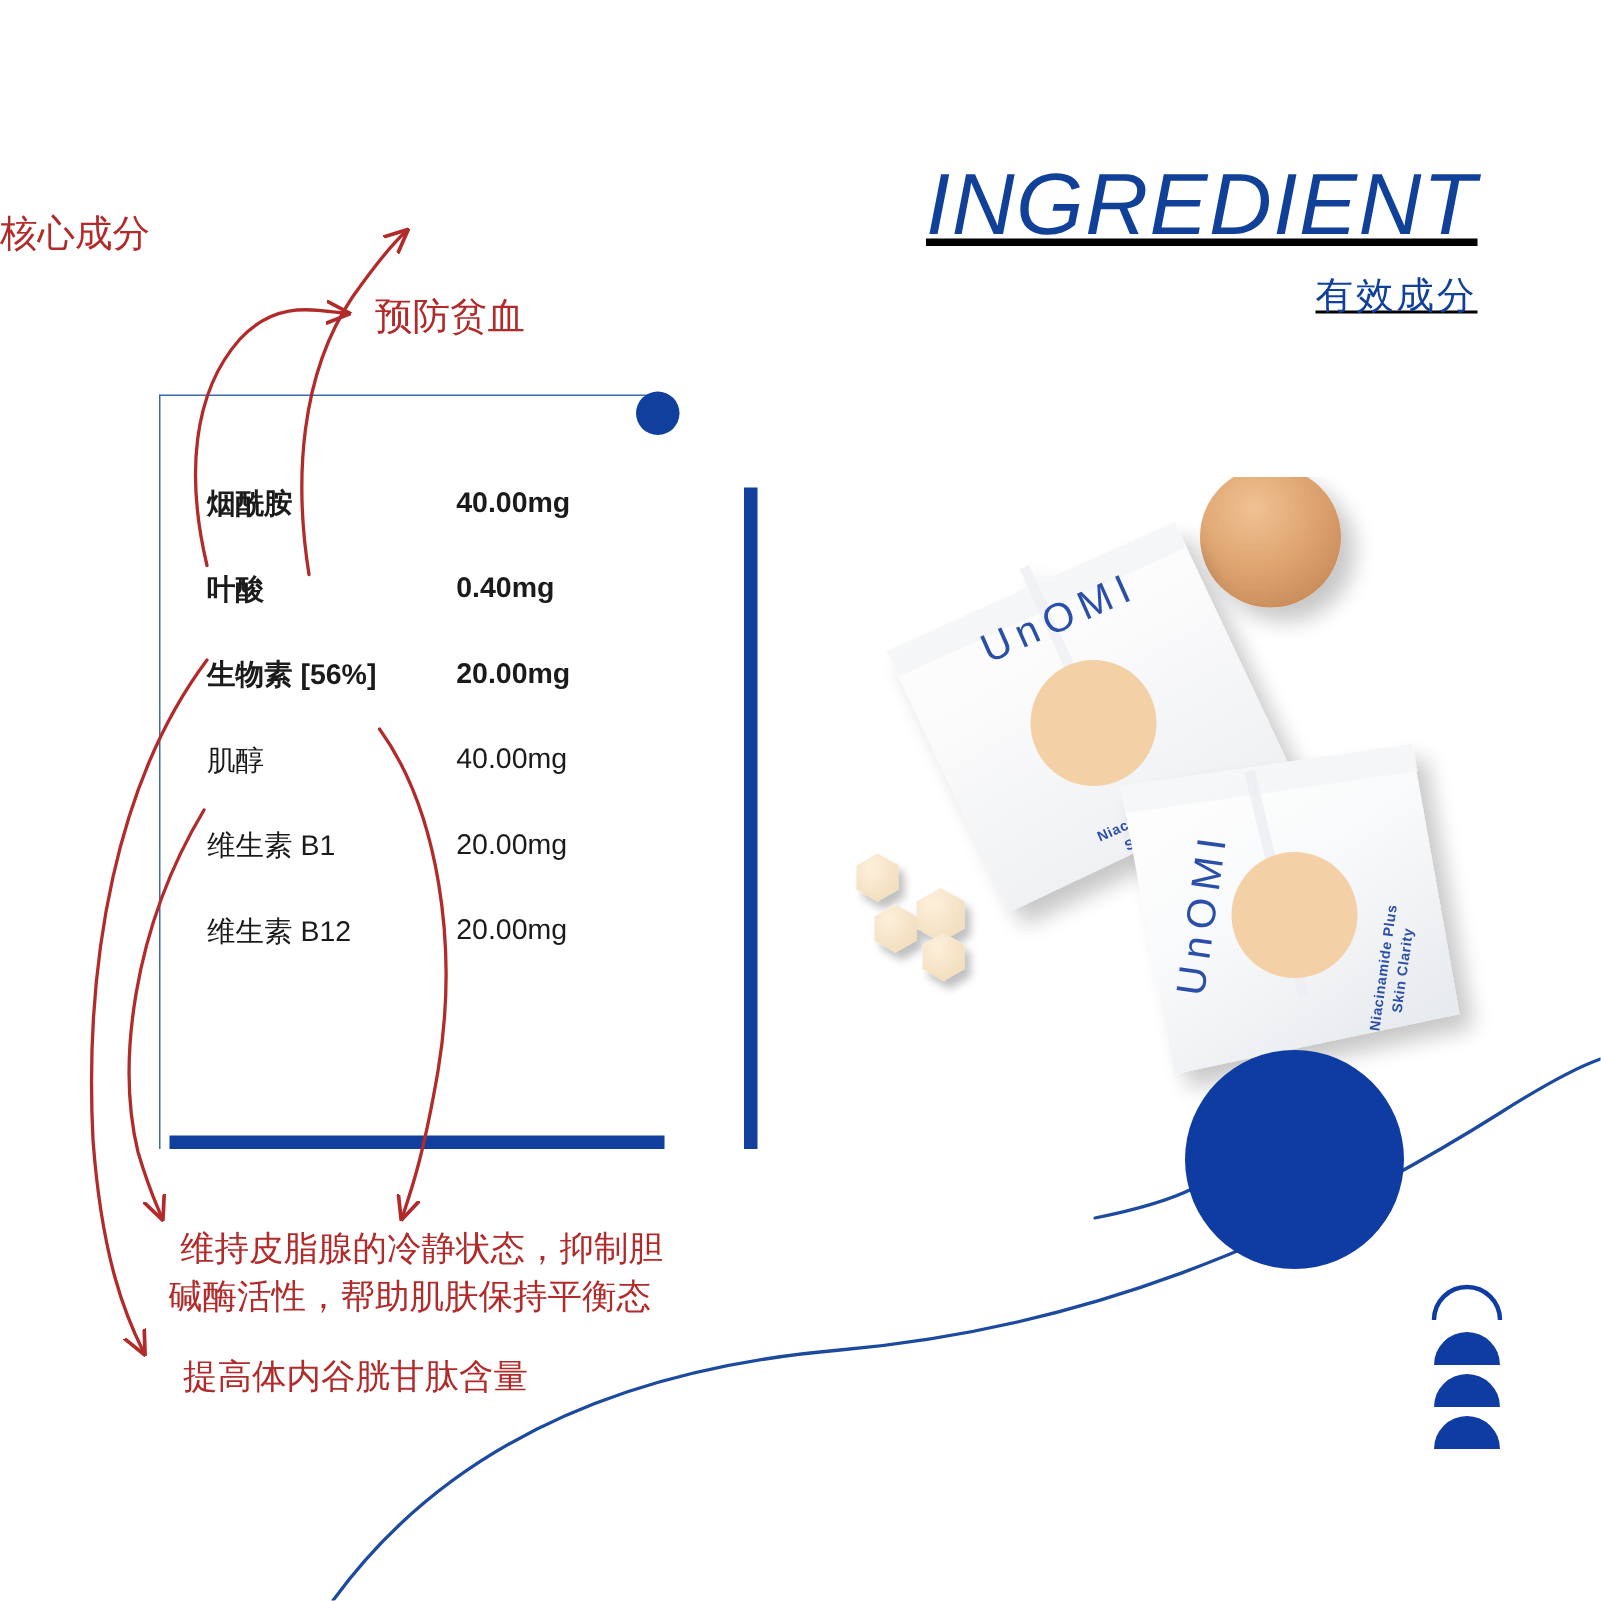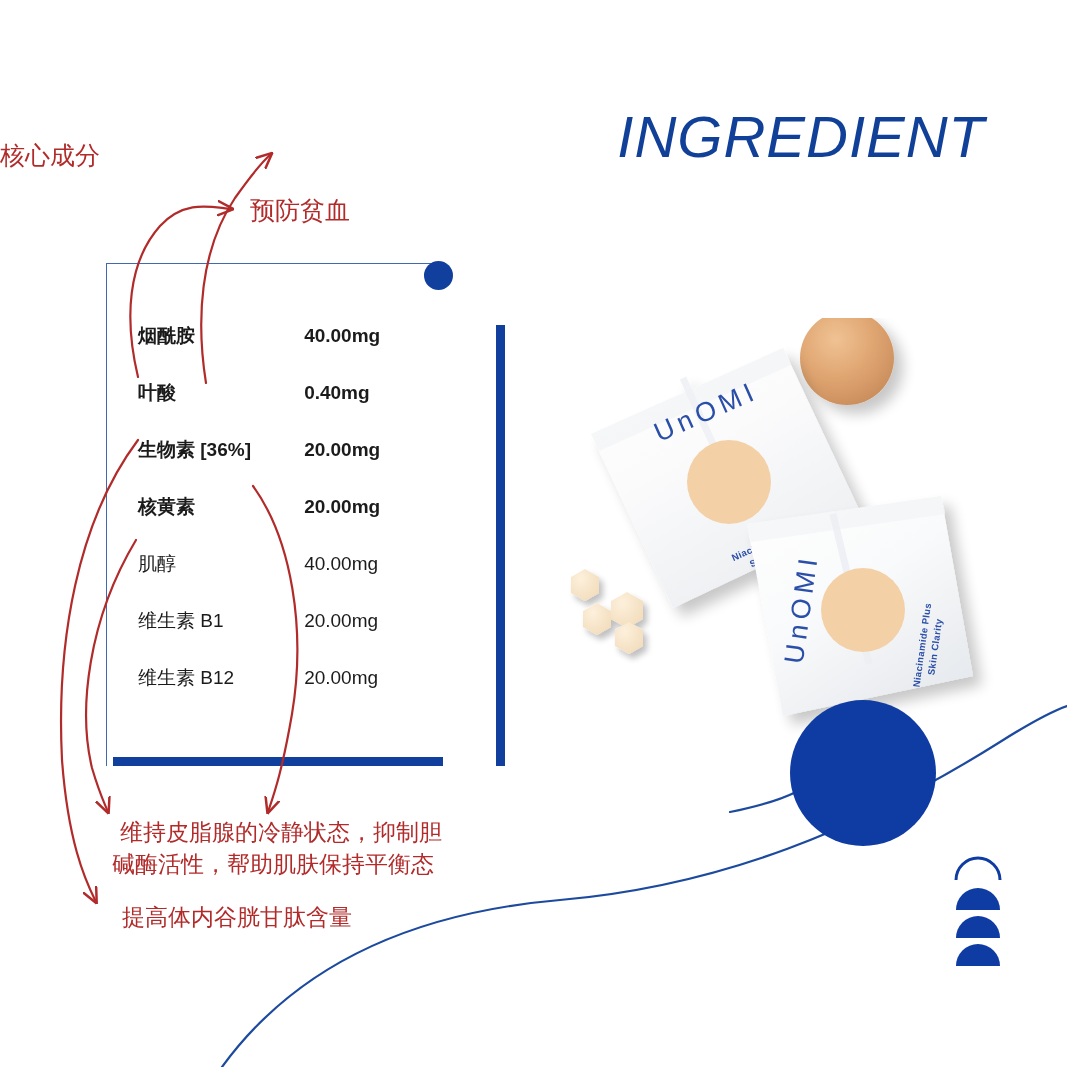--- a/index.html
+++ b/index.html
@@ -14,21 +14,21 @@
   #stage{position:absolute;left:0;top:0;width:1067px;height:1067px;}
 
   
   .layer{position:absolute;left:0;top:0;width:1067px;height:1067px;}
   #bg-decor{z-index:1;}
   #annotations{z-index:6;pointer-events:none;}
 
   
   #title-block{
     position:absolute;right:82px;top:108px;
-    text-align:right;z-index:5;
+    text-align:right;z-index:5;text-decoration:underline;
   }
   #title-main{
     font-size:58px;font-style:italic;font-weight:400;
     color:#114098;letter-spacing:1px;line-height:1;
     white-space:nowrap;
   }
   #title-sub{
     margin-top:14px;
     font-size:25px;color:#114098;font-weight:400;letter-spacing:2px;
   }
@@ -90,20 +90,21 @@
 
   <svg class="layer" id="bg-decor" viewBox="0 0 1067 1067">
 
     <path d="M 222,1067 C 300,960 420,912 560,900 C 720,886 860,830 1000,742 C 1030,723 1050,712 1067,706" fill="none" stroke="#1c4a9e" stroke-width="2.2" stroke-linecap="round"></path>
 
     <path d="M 730,812 C 760,806 780,800 796,792" fill="none" stroke="#1c4a9e" stroke-width="2.2" stroke-linecap="round"></path>
   </svg>
 
   <div id="title-block">
     <div id="title-main">INGREDIENT</div>
+    <div id="title-sub">有效成分</div>
   </div>
 
   <svg id="product-photo" viewBox="0 0 470 420">
     <defs>
       <radialGradient id="sphereGrad" cx="38%" cy="30%" r="75%">
         <stop offset="0%" stop-color="#f0c293"></stop>
         <stop offset="55%" stop-color="#dfa571"></stop>
         <stop offset="100%" stop-color="#c98d5c"></stop>
       </radialGradient>
       <radialGradient id="granGrad" cx="35%" cy="30%" r="80%">
@@ -204,25 +205,21 @@
       <tbody>
         <tr class="hl">
           <td class="name">烟酰胺</td>
           <td class="amount">40.00mg</td>
         </tr>
         <tr class="hl">
           <td class="name">叶酸</td>
           <td class="amount">0.40mg</td>
         </tr>
         <tr class="hl">
-          <td class="name">生物素 [36%]</td>
-          <td class="amount">20.00mg</td>
-        </tr>
-        <tr class="hl">
-          <td class="name">核黄素</td>
+          <td class="name">生物素 [56%]</td>
           <td class="amount">20.00mg</td>
         </tr>
         <tr>
           <td class="name">肌醇</td>
           <td class="amount">40.00mg</td>
         </tr>
         <tr>
           <td class="name">维生素 B1</td>
           <td class="amount">20.00mg</td>
         </tr>

